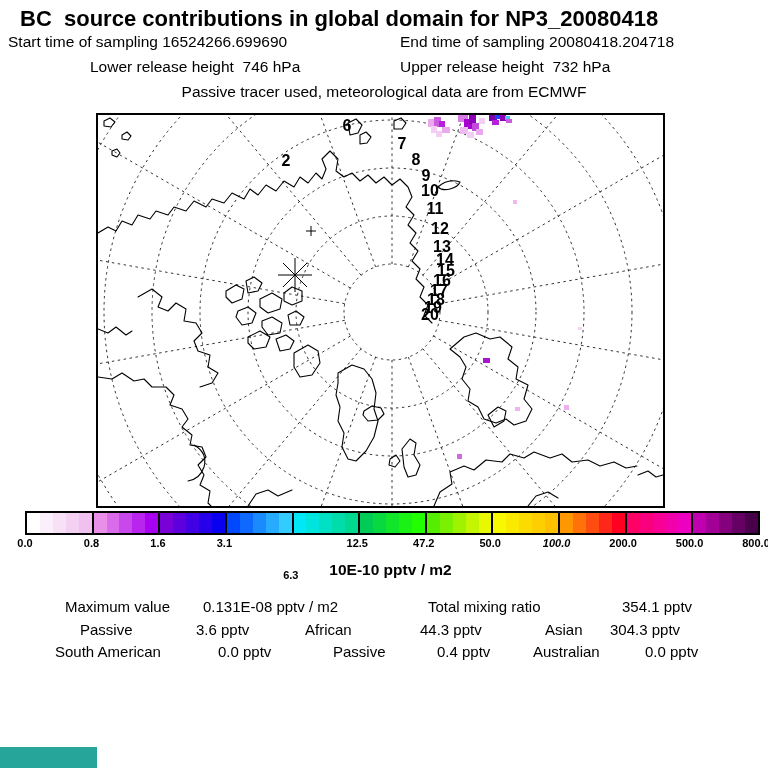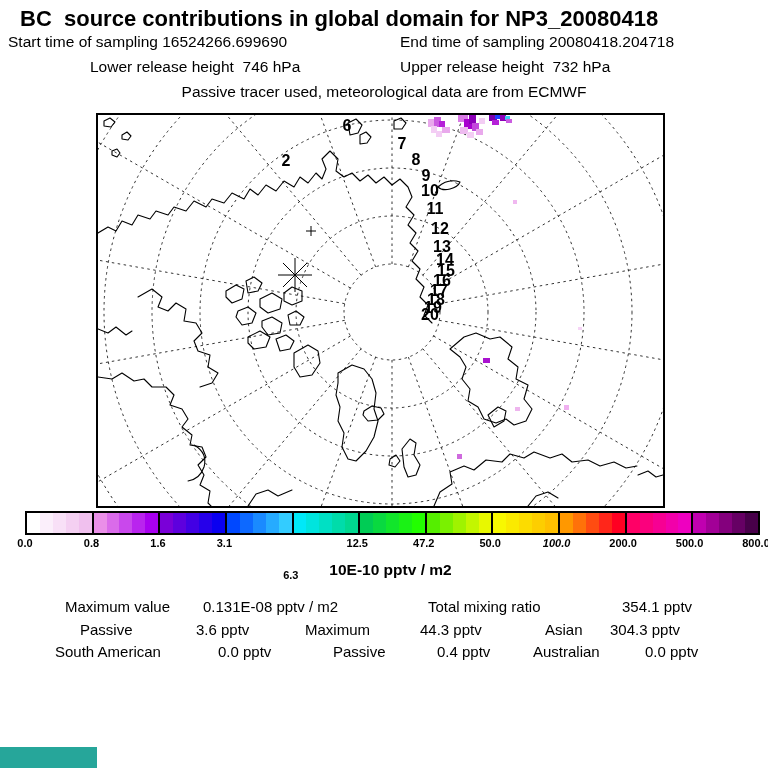--- a/index.html
+++ b/index.html
@@ -285,21 +285,21 @@
 <div id="colorbar-caption">10E-10 pptv / m2</div>
 
 <div>
   <span class="stat" style="left:65px;top:598px;">Maximum value</span>
   <span class="stat" style="left:203px;top:598px;">0.131E-08 pptv / m2</span>
   <span class="stat" style="left:428px;top:598px;">Total mixing ratio</span>
   <span class="stat" style="left:622px;top:598px;text-align:center;">354.1 pptv</span>
 
   <span class="stat" style="left:80px;top:621px;">Passive</span>
   <span class="stat" style="left:196px;top:621px;">3.6 pptv</span>
-  <span class="stat" style="left:305px;top:621px;">Maximum</span>
+  <span class="stat" style="left:305px;top:621px;">African</span>
   <span class="stat" style="left:420px;top:621px;">44.3 pptv</span>
   <span class="stat" style="left:545px;top:621px;">Asian</span>
   <span class="stat" style="left:610px;top:621px;">304.3 pptv</span>
 
   <span class="stat" style="left:55px;top:643px;">South American</span>
   <span class="stat" style="left:218px;top:643px;">0.0 pptv</span>
   <span class="stat" style="left:333px;top:643px;">Passive</span>
   <span class="stat" style="left:437px;top:643px;">0.4 pptv</span>
   <span class="stat" style="left:533px;top:643px;">Australian</span>
   <span class="stat" style="left:645px;top:643px;">0.0 pptv</span>

